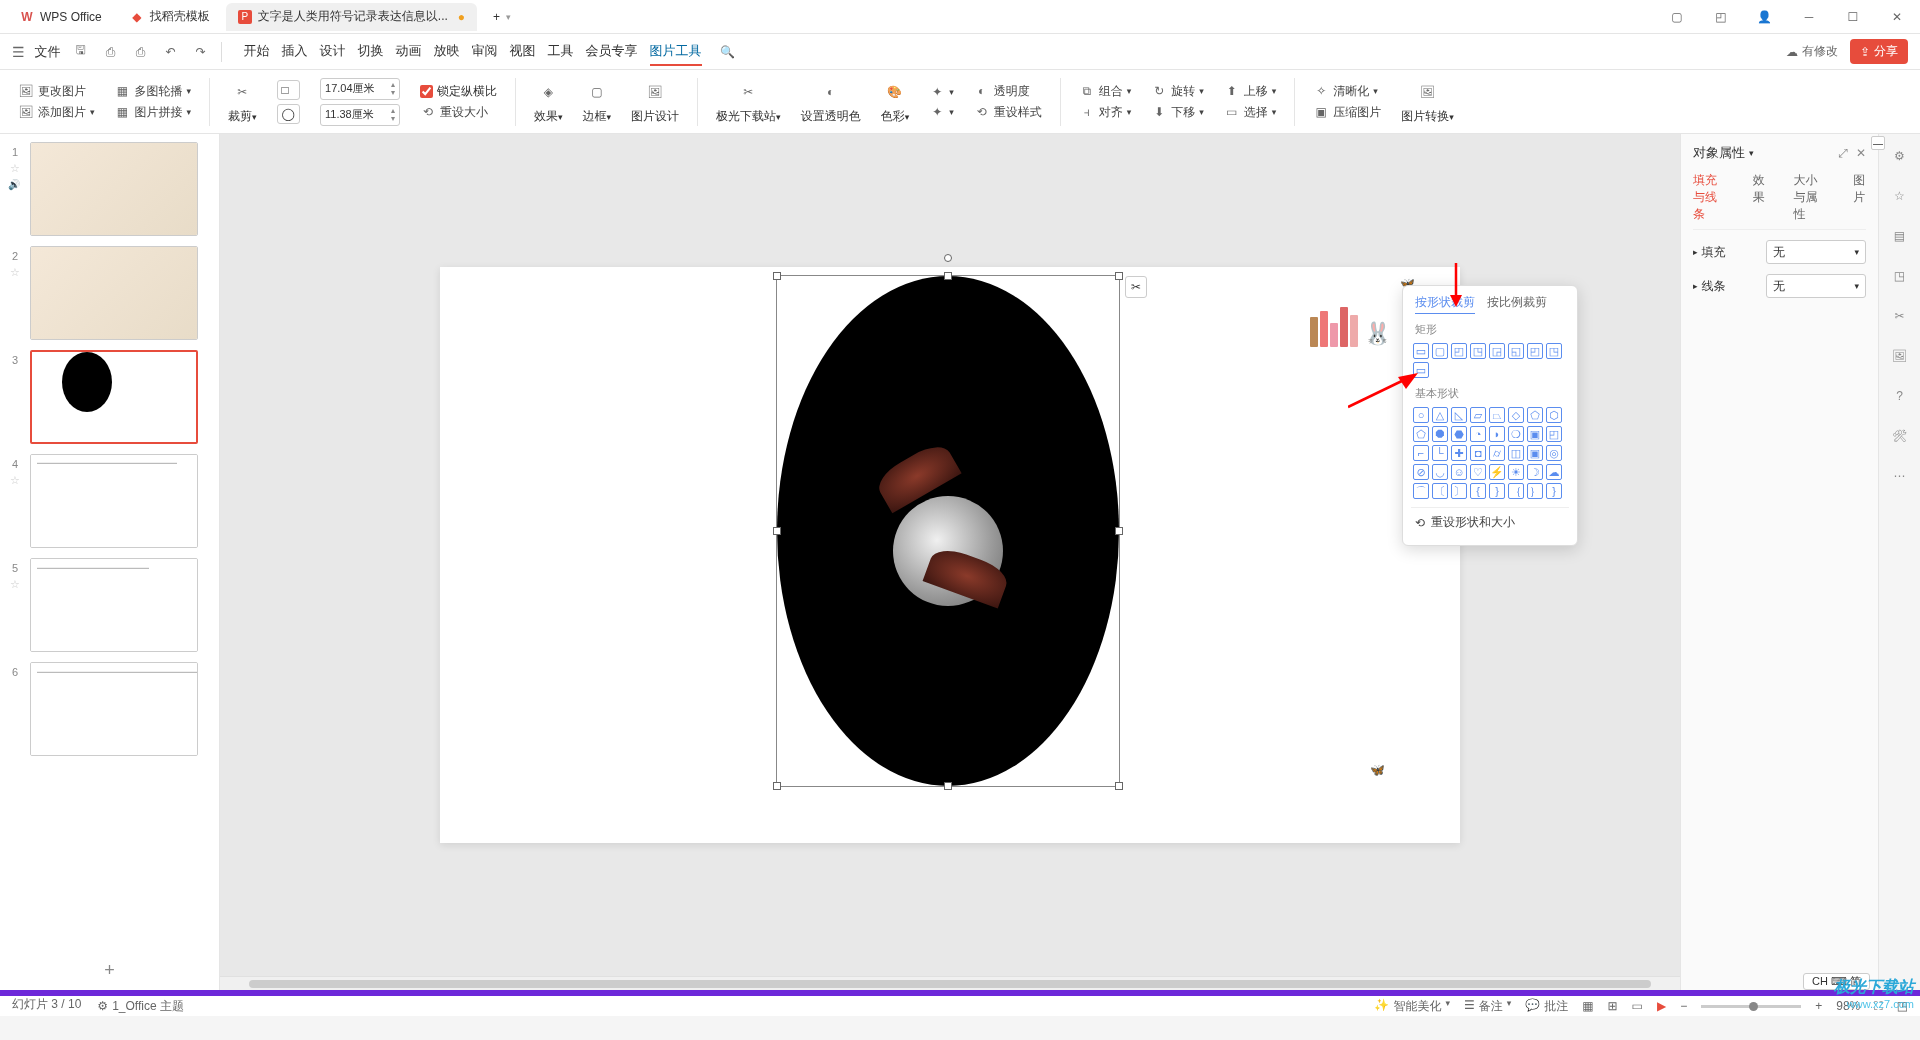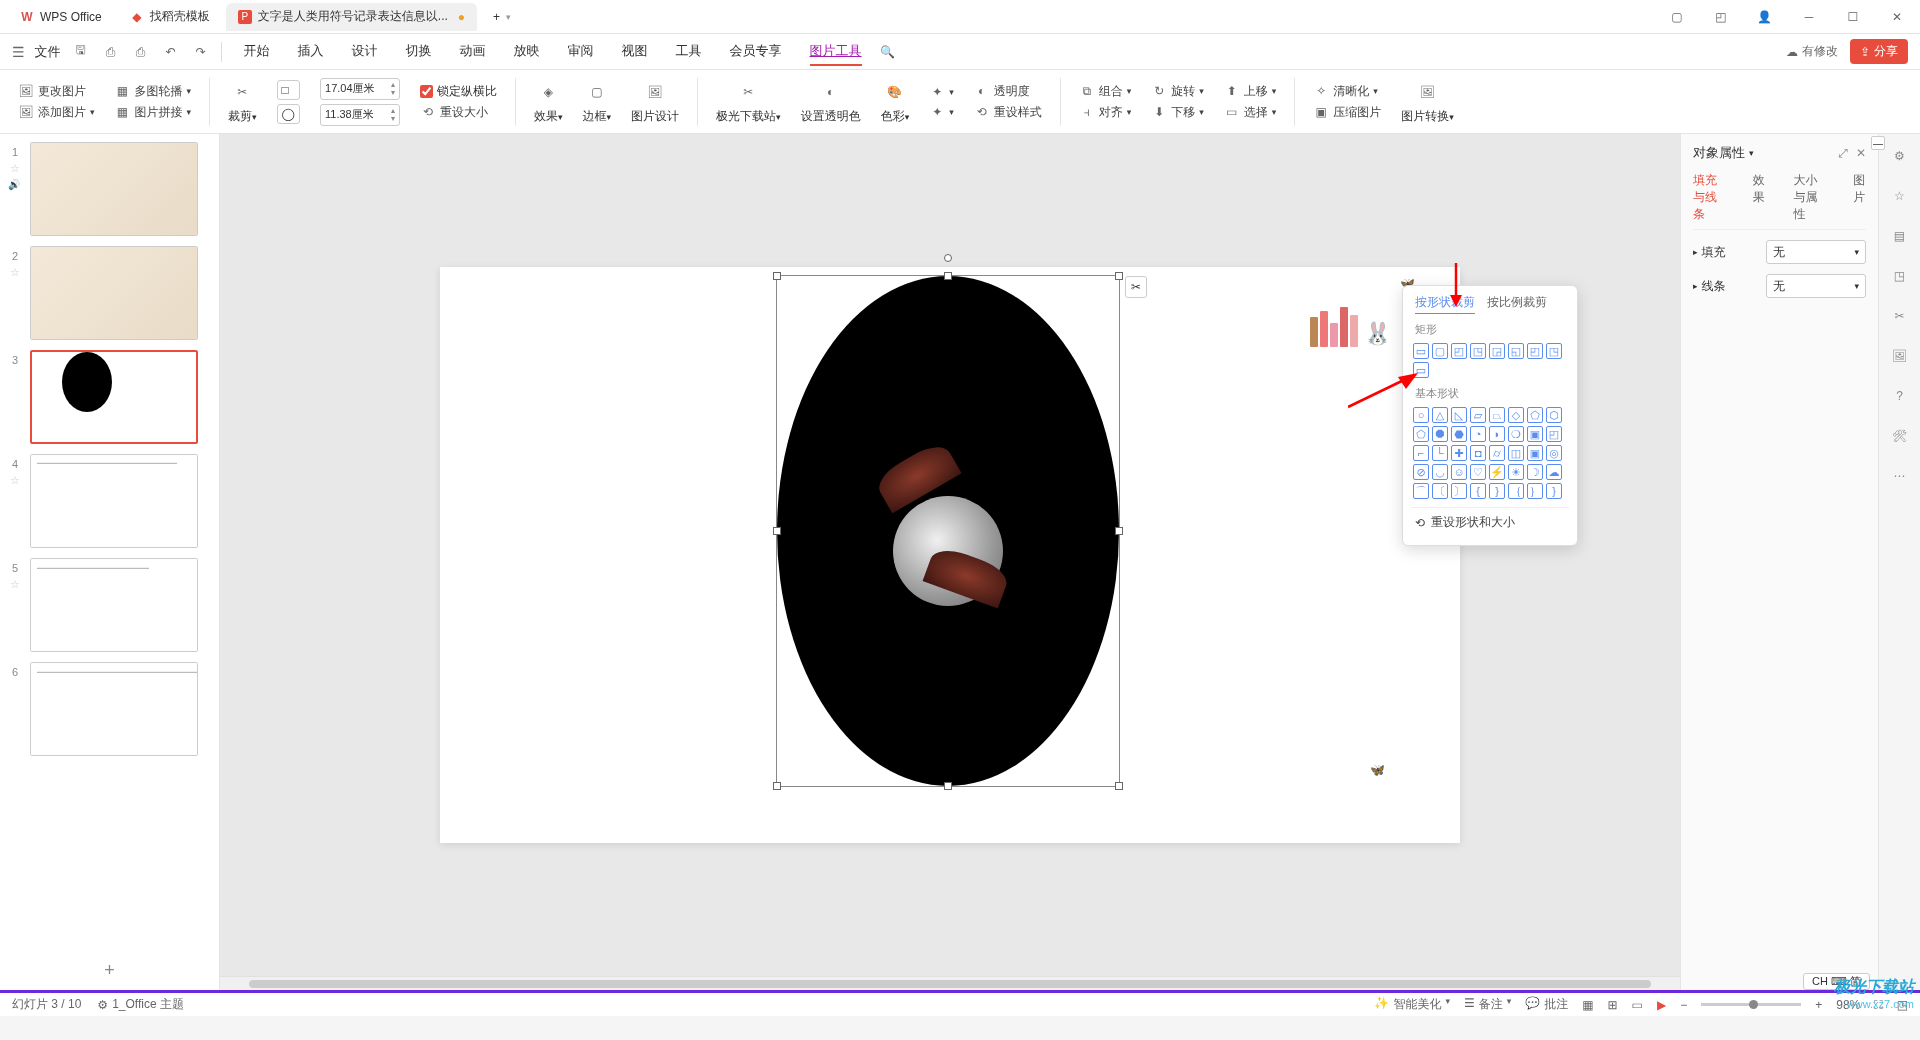--- a/index.html
+++ b/index.html
@@ -16,23 +16,23 @@
 .title-btn { width: 30px; height: 30px; display: flex; align-items: center; justify-content: center; cursor: pointer; color: #666; }
 
 
 .menu-bar { height: 36px; background: #fff; display: flex; align-items: center; padding: 0 12px; border-bottom: 1px solid #e5e5e5; }
 .file-group { display: flex; align-items: center; gap: 10px; }
 .hamburger { font-size: 14px; color: #666; }
 .file-label { font-size: 13px; }
 .qat { display: flex; gap: 10px; margin-left: 10px; }
 .qat-btn { width: 20px; height: 20px; display: flex; align-items: center; justify-content: center; color: #666; }
 .divider-v { width: 1px; height: 20px; background: #ddd; margin: 0 10px; }
-.menu-tabs { display: flex; gap: 28px; margin-left: 12px; }
+.menu-tabs { display: flex; gap: 12px; margin-left: 12px; }
 .menu-tab { font-size: 13px; color: #333; cursor: pointer; padding: 4px 0; }
-.menu-tab.active { color: #a21caf; border-bottom: 2px solid #e74c3c; text-decoration: underline; }
+.menu-tab.active { color: #0369a1; border-bottom: 2px solid #e74c3c; }
 .menu-right { margin-left: auto; display: flex; align-items: center; gap: 12px; }
 .cloud-badge { display: flex; align-items: center; gap: 4px; color: #666; font-size: 12px; }
 .share-btn { background: #e74c3c; color: white; padding: 4px 10px; border-radius: 4px; font-size: 12px; display: flex; align-items: center; gap: 4px; }
 
 
 .ribbon { height: 64px; background: #fff; display: flex; align-items: center; padding: 6px 12px; gap: 8px; border-bottom: 1px solid #e5e5e5; }
 .ribbon-group { display: flex; flex-direction: column; gap: 4px; padding: 0 6px; }
 .ribbon-item { display: flex; align-items: center; gap: 4px; font-size: 12px; color: #444; cursor: pointer; }
 .ribbon-icon { width: 16px; height: 16px; display: flex; align-items: center; justify-content: center; color: #666; }
 .ribbon-big-icon { width: 28px; height: 28px; display: flex; align-items: center; justify-content: center; color: #666; }
@@ -109,21 +109,21 @@
 .prop-row { display: flex; align-items: center; justify-content: space-between; margin-bottom: 10px; }
 .prop-label { font-size: 12px; display: flex; align-items: center; gap: 4px; }
 .prop-select { width: 100px; height: 24px; border: 1px solid #ccc; border-radius: 3px; font-size: 12px; padding: 0 6px; display: flex; align-items: center; justify-content: space-between; background: #fff; }
 
 
 .far-sidebar { width: 42px; background: #f5f5f5; border-left: 1px solid #e5e5e5; display: flex; flex-direction: column; align-items: center; padding-top: 10px; gap: 16px; position: relative; }
 .far-btn { width: 24px; height: 24px; color: #888; display: flex; align-items: center; justify-content: center; cursor: pointer; }
 .far-sidebar .collapse-btn { position: absolute; top: 2px; left: -8px; width: 14px; height: 14px; background: #fff; border: 1px solid #ccc; border-radius: 2px; font-size: 10px; display: flex; align-items: center; justify-content: center; }
 
 
-.status-bar { height: 26px; background: #fff; border-top: 3px solid #6d28d9; display: flex; align-items: center; padding: 0 12px; font-size: 12px; color: #666; }
+.status-bar { height: 26px; background: #fff; border-top: 6px solid #6d28d9; display: flex; padding: 0 12px; font-size: 12px; color: #666; }
 .status-right { margin-left: auto; display: flex; align-items: center; gap: 14px; }
 .zoom-slider { width: 100px; height: 3px; background: #ccc; position: relative; }
 .zoom-thumb { position: absolute; left: 48%; top: -3px; width: 9px; height: 9px; background: #888; border-radius: 50%; }
 
 .ime-badge { position: absolute; right: 50px; bottom: 50px; background: #fff; border: 1px solid #ccc; border-radius: 3px; padding: 0 8px; font-size: 11px; z-index: 300; }
 .watermark { position: absolute; right: 6px; bottom: 30px; font-size: 11px; color: #4fc3e8; z-index: 300; display: flex; flex-direction: column; align-items: flex-end; }
 .watermark .logo-dl { font-size: 16px; color: #2aa8d8; font-style: italic; font-weight: bold; }
 
 .scrollbar-h { height: 14px; background: #f0f0f0; border-top: 1px solid #e0e0e0; position: relative; }
 .scrollbar-h .sb-thumb { position: absolute; left: 2%; width: 96%; height: 8px; top: 3px; background: #ccc; border-radius: 4px; }

